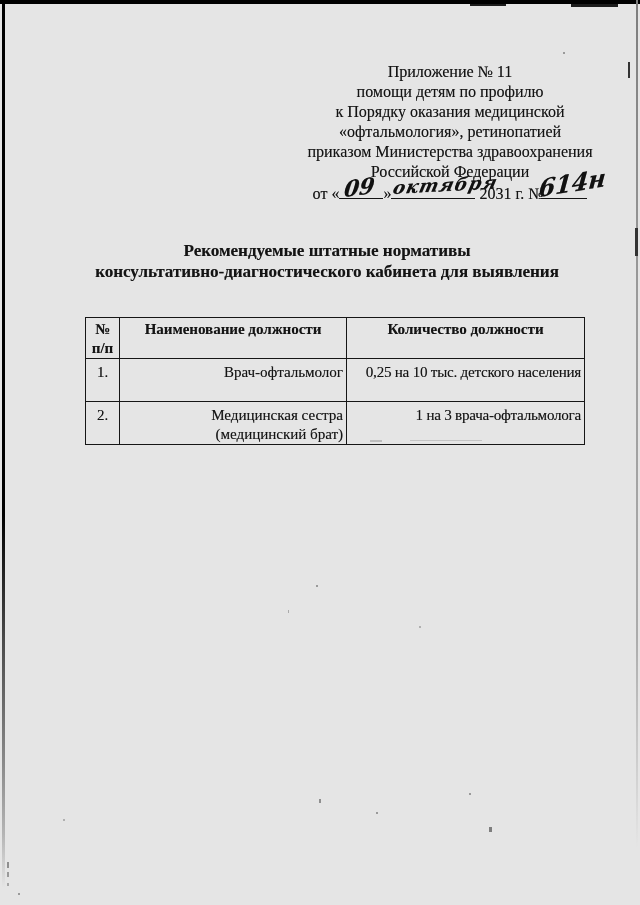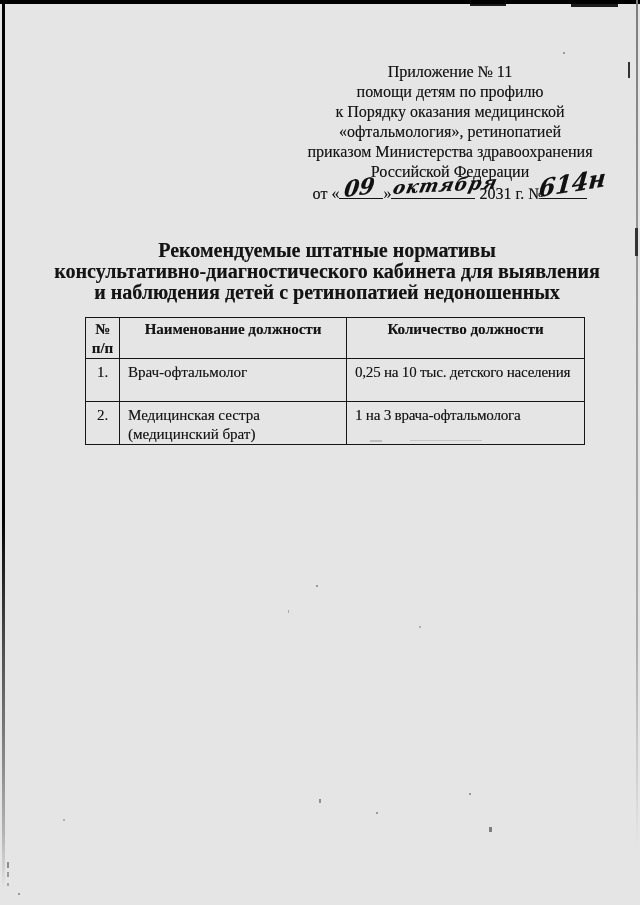--- a/index.html
+++ b/index.html
@@ -44,36 +44,36 @@
     position: absolute; font-family: "DejaVu Serif", serif; font-style: italic; font-weight: bold;
     white-space: nowrap; transform-origin: left bottom; color: #111;
   }
   .hw-day { left: 4px; bottom: -1px; font-size: 22px; transform: rotate(-7deg) skewX(-14deg); }
   .hw-month { left: 0px; bottom: 0px; font-size: 18px; letter-spacing: 1px; transform: rotate(-3deg) skewX(-16deg); }
   .hw-number { left: -3px; bottom: -1px; font-size: 24px; transform: rotate(-9deg) skewX(-14deg); }
 
   
   .doc-title {
     position: absolute; top: 240px; left: 33px; width: 588px;
-    text-align: center; font-weight: bold; font-size: 20px; line-height: 21px;
+    text-align: center; font-weight: bold; font-size: 17px; line-height: 21px;
   }
 
   
   .staff-table {
     position: absolute; left: 85px; top: 317px; width: 499px;
     border-collapse: collapse; table-layout: fixed;
     font-size: 15px; line-height: 19px;
   }
   .staff-table td {
     border: 1.6px solid #161616; vertical-align: top; padding: 2px 3px 0 3px;
     overflow: visible;
   }
   .row-header td { font-weight: bold; text-align: center; padding-top: 2px; }
   .cell-num { text-align: center; }
-  .cell-position, .cell-quantity { text-align: left; padding-left: 8px !important; padding-top: 4px !important; }
+  .cell-position, .cell-quantity { text-align: right; padding-left: 8px !important; padding-top: 4px !important; }
   .cell-quantity { white-space: nowrap; letter-spacing: -0.2px; }
   .row-header td.cell-head-pos, .row-header td.cell-head-qty { padding-top: 2px !important; }
 
   
   .speck { position: absolute; background: #9a9a9a; }
 </style>
 </head>
 <body>
 
 <div class="page">
@@ -94,21 +94,20 @@
     <div>приказом Министерства здравоохранения</div>
     <div>Российской Федерации</div>
     <div class="date-line">
       <span>от «</span><span class="blank blank-day"><span class="hw hw-day">09</span></span><span>»</span><span class="blank blank-month"><span class="hw hw-month">октября</span></span><span> 2031 г. №</span><span class="blank blank-number"><span class="hw hw-number">614н</span></span>
     </div>
   </div>
 
   <div class="doc-title txt">
     <div>Рекомендуемые штатные нормативы</div>
     <div>консультативно-диагностического кабинета для выявления</div>
-    <div>и наблюдения детей с ретинопатией недоношенных</div>
   </div>
 
   <table class="staff-table txt">
     <colgroup>
       <col style="width:34px">
       <col style="width:227px">
       <col style="width:238px">
     </colgroup>
     <tbody>
         <tr class="row-header" style="height:40px;">

